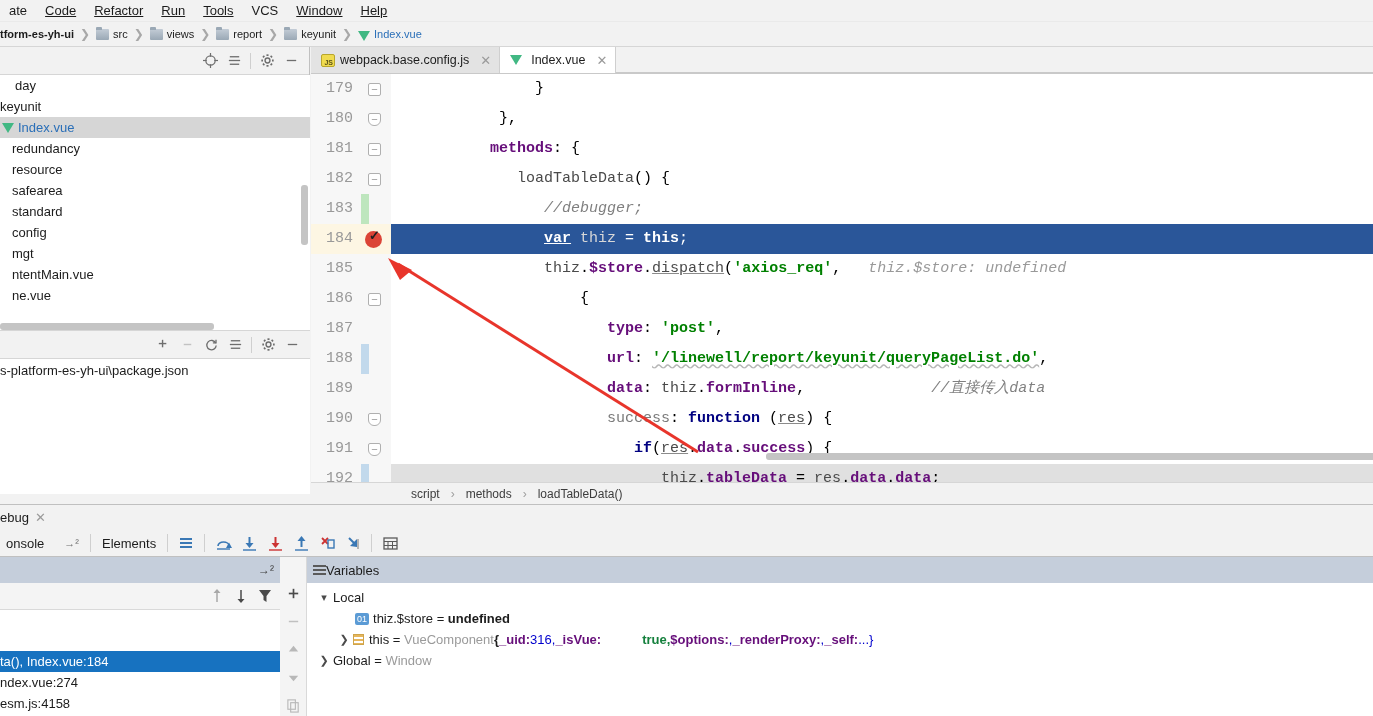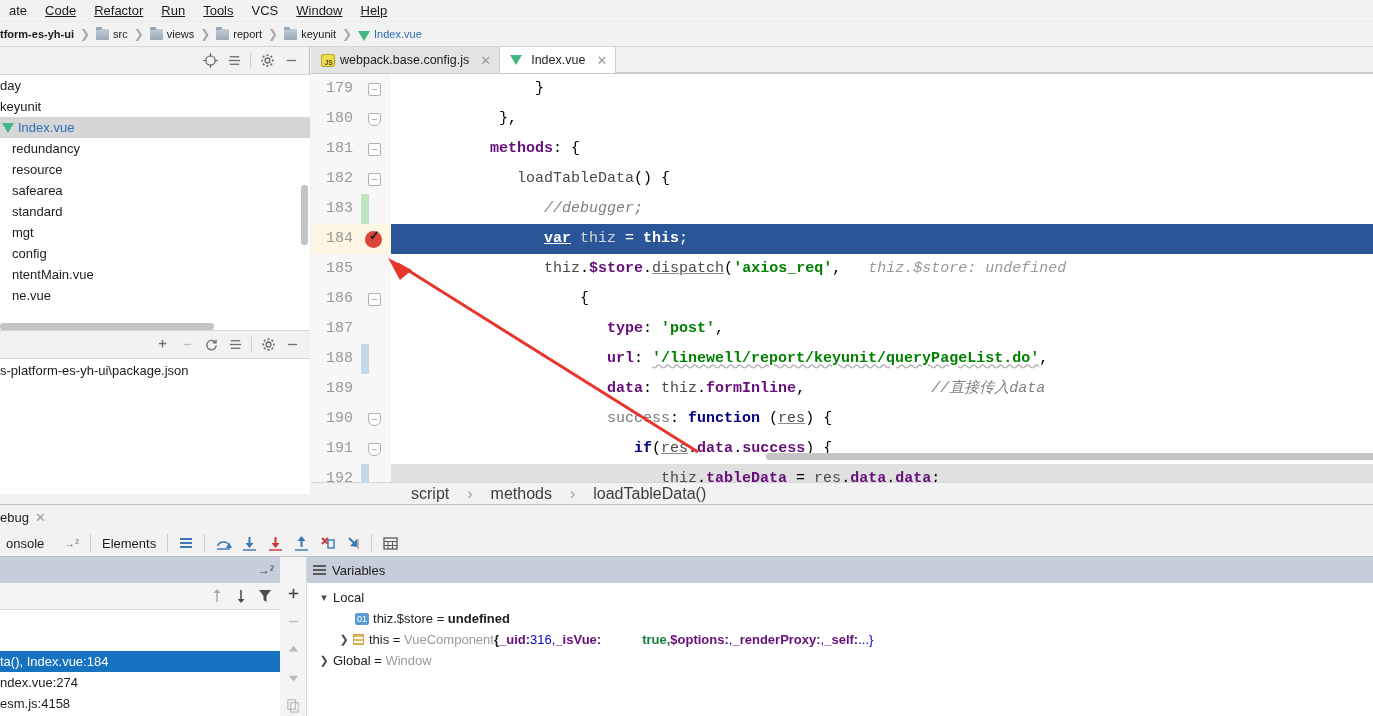--- a/index.html
+++ b/index.html
@@ -164,22 +164,22 @@
     background:#db4437;
   }
   .bp:after{
     content:"✓"; position:absolute; left:4px; top:-3px; color:#1f1f1f;
     font-size:13px; font-weight:bold;
   }
 
   .ed-breadcrumb {
     position:absolute; left:0; bottom:0; width:1062px; height:22px;
     background:#f2f2f2; border-top:1px solid #d6d6d6;
-    display:flex; align-items:center; padding-left:100px; gap:18px;
-    font-size:16px; color:#3d3d3d;
+    display:flex; align-items:center; padding-left:100px; gap:11px;
+    font-size:12px; color:#3d3d3d;
   }
   .ed-breadcrumb .sep { color:#a0a0a0; }
 
   .h-scroll {
     position:absolute; left:455px; bottom:22px; width:780px; height:7px;
     background:#c4c4c4; border-radius:3px;
   }
 
   
   .arrow-svg { position:absolute; left:380px; top:250px; pointer-events:none; z-index:50;}
@@ -230,21 +230,21 @@
     background:#f4f4f4; border-right:1px solid #d9d9d9;
     display:flex; flex-direction:column; align-items:center; padding-top:26px; gap:8px;
   }
   .vt-ico { width:22px; height:20px; display:flex; align-items:center; justify-content:center; color:#8a8a8a;}
 
   
   .vars-pane {
     position:absolute; left:307px; top:557px; width:1066px; height:159px; background:#fff;
   }
   .vars-head {
-    height:26px; background:#c5cedb; display:flex; align-items:center; gap:6px; padding-left:6px;
+    height:26px; background:#c5cedb; display:flex; align-items:center; padding-left:6px;
     font-size:13px; color:#1c1c1c;
   }
   .vars-body { padding-top:4px; }
   .var-row {
     height:21px; display:flex; align-items:center; font-size:13px; white-space:nowrap;
   }
   .chev { width:18px; text-align:center; color:#4a4a4a; font-size:11px; }
   .badge01 {
     display:inline-block; background:#5b9bd5; color:#fff; font-size:9px;
     padding:1px 2px; border-radius:2px; margin-right:4px; line-height:10px;
@@ -348,21 +348,21 @@
           </svg>
       </div>
       <div class="tool-ico">
         <svg width="15" height="15" viewBox="0 0 16 16">
             <line x1="3" y1="8" x2="13" y2="8" stroke="#6e6e6e" stroke-width="1.4"></line>
           </svg>
       </div>
     </div>
 
     <div class="tree">
-      <div class="tree-row" style="padding-left:0px;">
+      <div class="tree-row" style="padding-left:15px;">
         <span class="lbl">day</span>
       </div>
       <div class="tree-row" style="padding-left:0px;">
         <span class="lbl">keyunit</span>
       </div>
       <div class="tree-row sel" style="padding-left:2px;">
         <span class="vue-ico" style="top:0;"></span>
         <span class="lbl">Index.vue</span>
       </div>
       <div class="tree-row">
@@ -371,24 +371,24 @@
       <div class="tree-row">
           <span class="lbl">resource</span>
         </div>
       <div class="tree-row">
           <span class="lbl">safearea</span>
         </div>
       <div class="tree-row">
           <span class="lbl">standard</span>
         </div>
       <div class="tree-row">
+          <span class="lbl">config</span>
+        </div>
+      <div class="tree-row">
           <span class="lbl">mgt</span>
-        </div>
-      <div class="tree-row">
-          <span class="lbl">config</span>
         </div>
       <div class="tree-row">
           <span class="lbl">ntentMain.vue</span>
         </div>
       <div class="tree-row">
           <span class="lbl">ne.vue</span>
         </div>
       <div class="tree-scroll-v"></div>
       <div class="tree-scroll-h"></div>
     </div>

